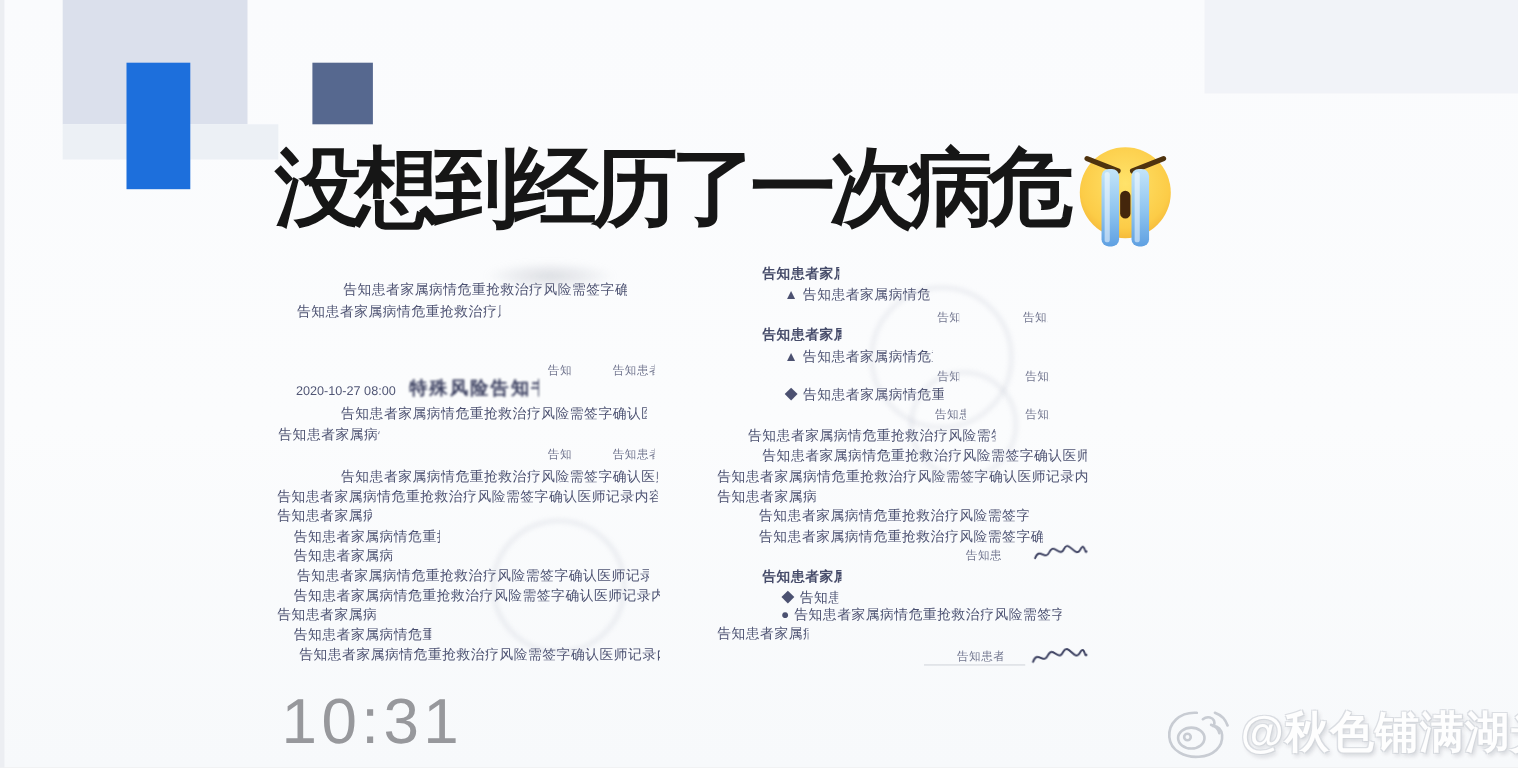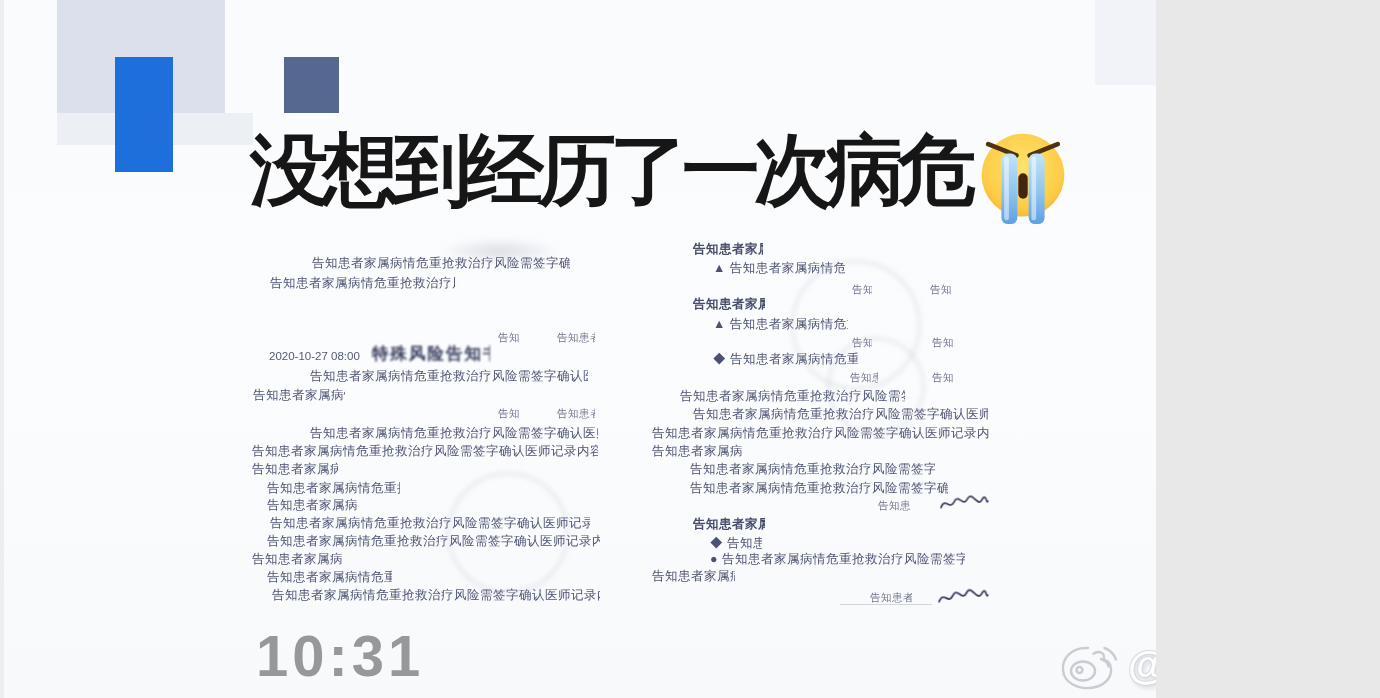--- a/index.html
+++ b/index.html
@@ -1,16 +1,16 @@
 <!DOCTYPE html>
 <html><head>
 <meta charset="utf-8">
 <style>
   html,body{margin:0;padding:0;background:#e8e8e8;}
-  .canvas{position:relative;width:1156px;height:698px;overflow:hidden;
+  .canvas{position:relative;width:1380px;height:698px;overflow:hidden;
     background:linear-gradient(180deg,#fafbfd 0%,#fbfcfd 55%,#f7f9fb 100%);
     font-family:"Liberation Sans",sans-serif;}
   
   .blk{position:absolute;}
   .gray-block{left:57px;top:0;width:168px;height:113px;background:#dbe0ec;}
   .gray-strip{left:57px;top:113px;width:196px;height:32px;background:#ecf0f5;}
   .blue-rect{left:115px;top:57px;width:58px;height:115px;background:#1d6fdc;}
   .slate-square{left:284px;top:57px;width:55px;height:56px;background:#56688f;}
   .tr-tint{left:1095px;top:0;width:285px;height:85px;background:#f1f3f8;}
   .left-edge{left:0;top:0;width:4px;height:698px;background:#eceef2;}
@@ -26,21 +26,21 @@
   .docline.lb{font-weight:700;color:#2e3456;filter:blur(.6px);}
   .docline.date{height:14px;font-size:11.5px;line-height:14px;letter-spacing:0;filter:blur(.6px);opacity:.85;}
   .docline.title{height:19px;font-size:16.5px;line-height:19px;font-weight:700;color:#2c3153;
     filter:blur(.8px);letter-spacing:2px;opacity:.95;}
   .sigwrap{position:absolute;filter:blur(.4px);transform:rotate(-4deg);opacity:.9;}
   .rule{position:absolute;height:1px;background:rgba(140,145,160,.35);filter:blur(.6px);}
   .stamp{position:absolute;border:3px solid rgba(172,178,192,.26);border-radius:50%;filter:blur(2.5px);}
   .smudge{position:absolute;border-radius:50%;filter:blur(3px);
     background:radial-gradient(ellipse at center,rgba(168,172,184,.38),rgba(168,172,184,0) 70%);}
   
-  .clock{position:absolute;left:256px;top:622px;font-size:58px;font-weight:700;color:#97989c;
+  .clock{position:absolute;left:256px;top:622px;font-size:58px;font-weight:400;color:#97989c;
     letter-spacing:4px;font-family:"Liberation Sans",sans-serif;}
   
   .watermark{position:absolute;left:1058px;top:638px;display:flex;align-items:center;opacity:.95;}
   .watermark .handle{margin-left:8px;font-size:40px;font-weight:700;letter-spacing:1px;color:#ffffff;
     white-space:nowrap;
     text-shadow:1px 1px 0 #d3d6db,-1px -1px 0 #dadde2,1px -1px 0 #d8dbe0,-1px 1px 0 #d8dbe0,
       2px 3px 4px rgba(140,144,152,.38);}
 </style>
 </head>
 <body>

